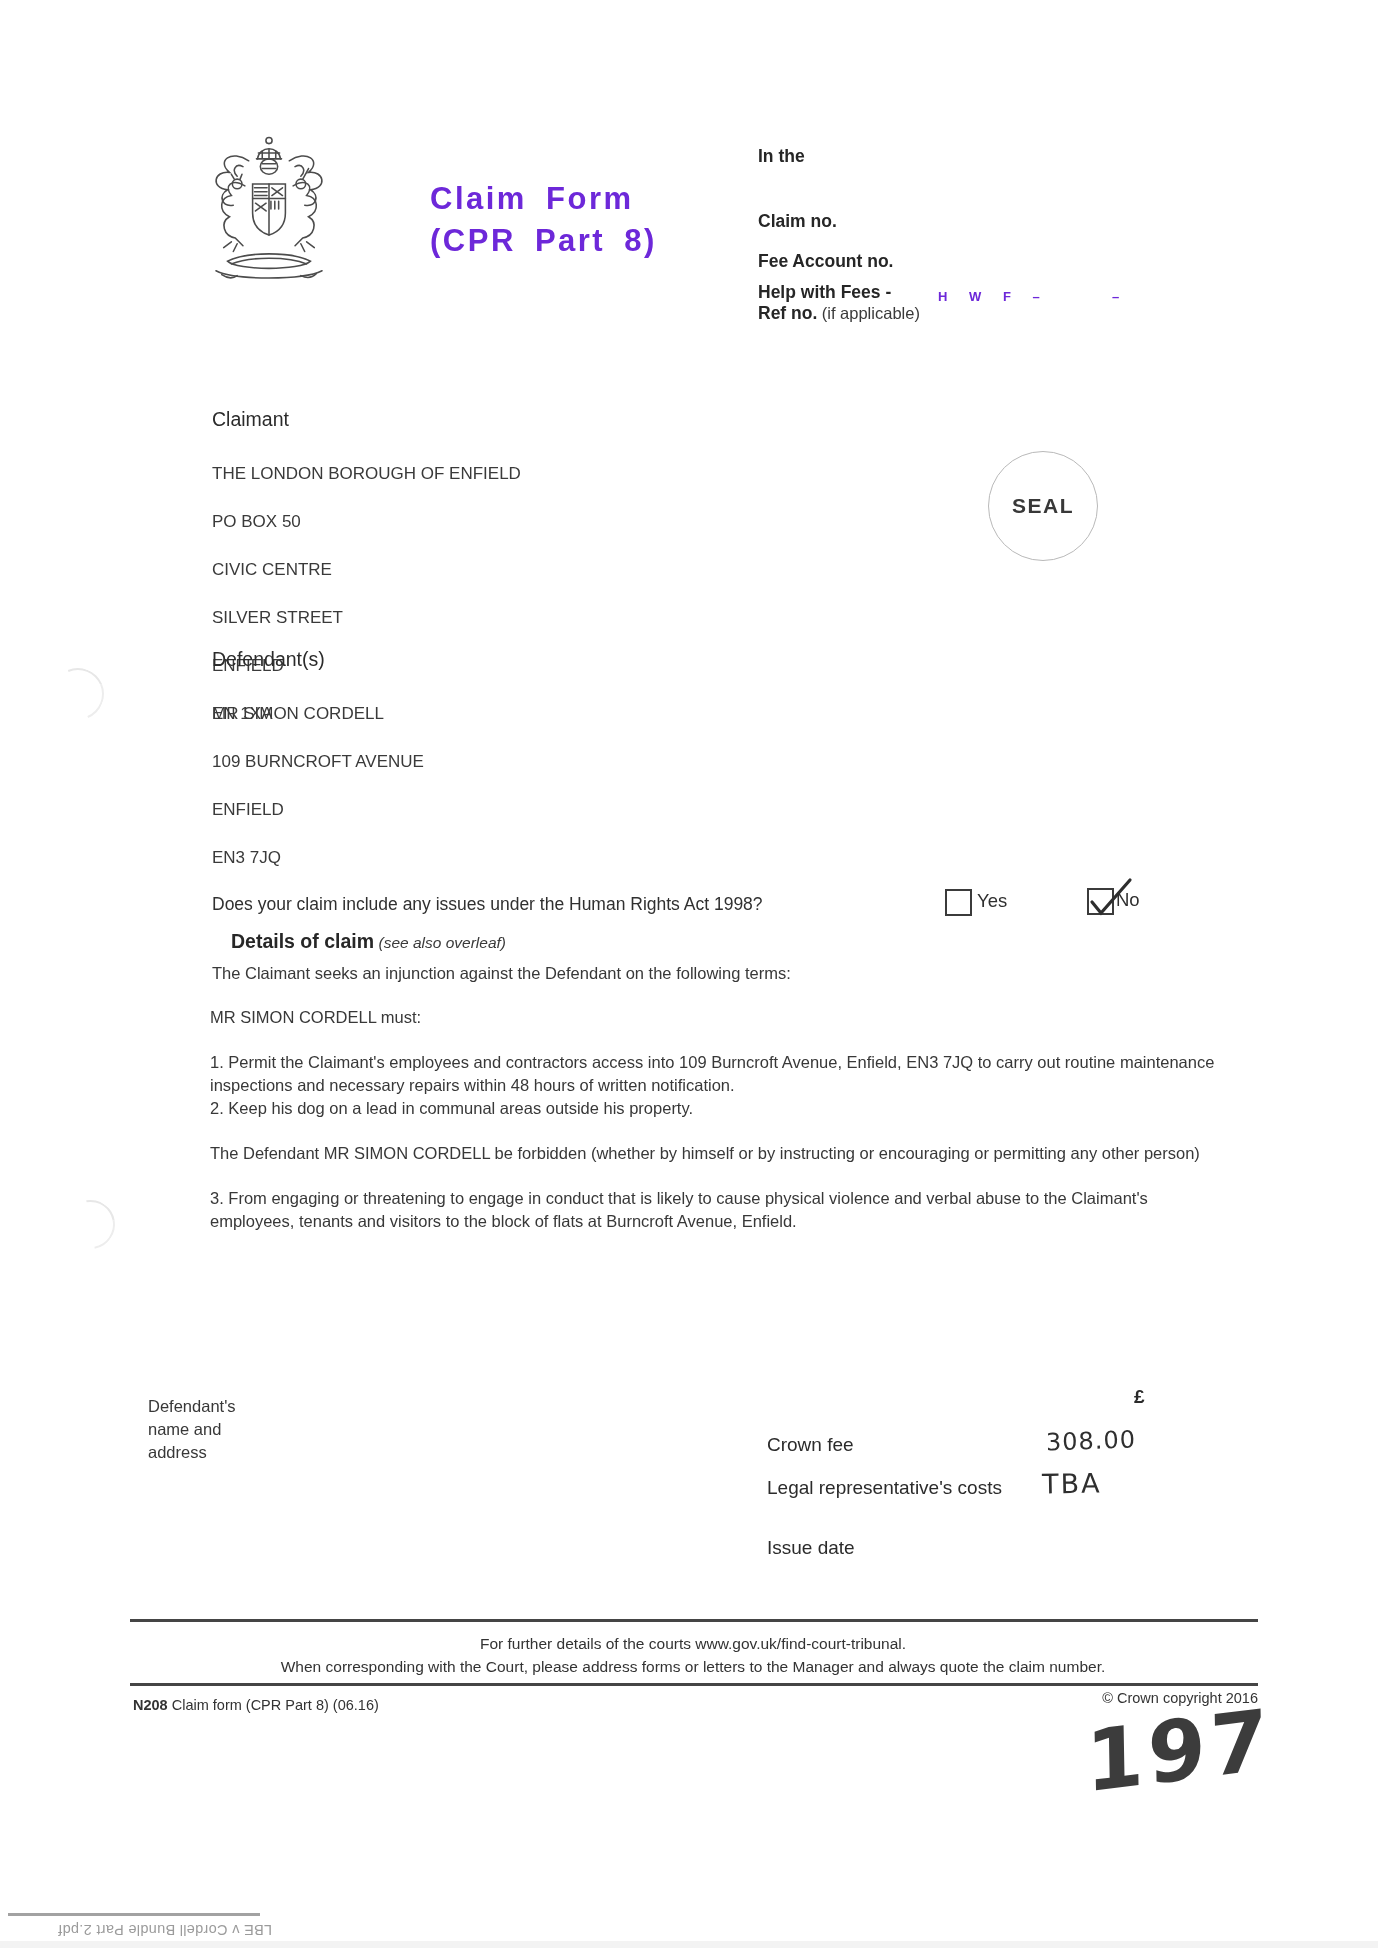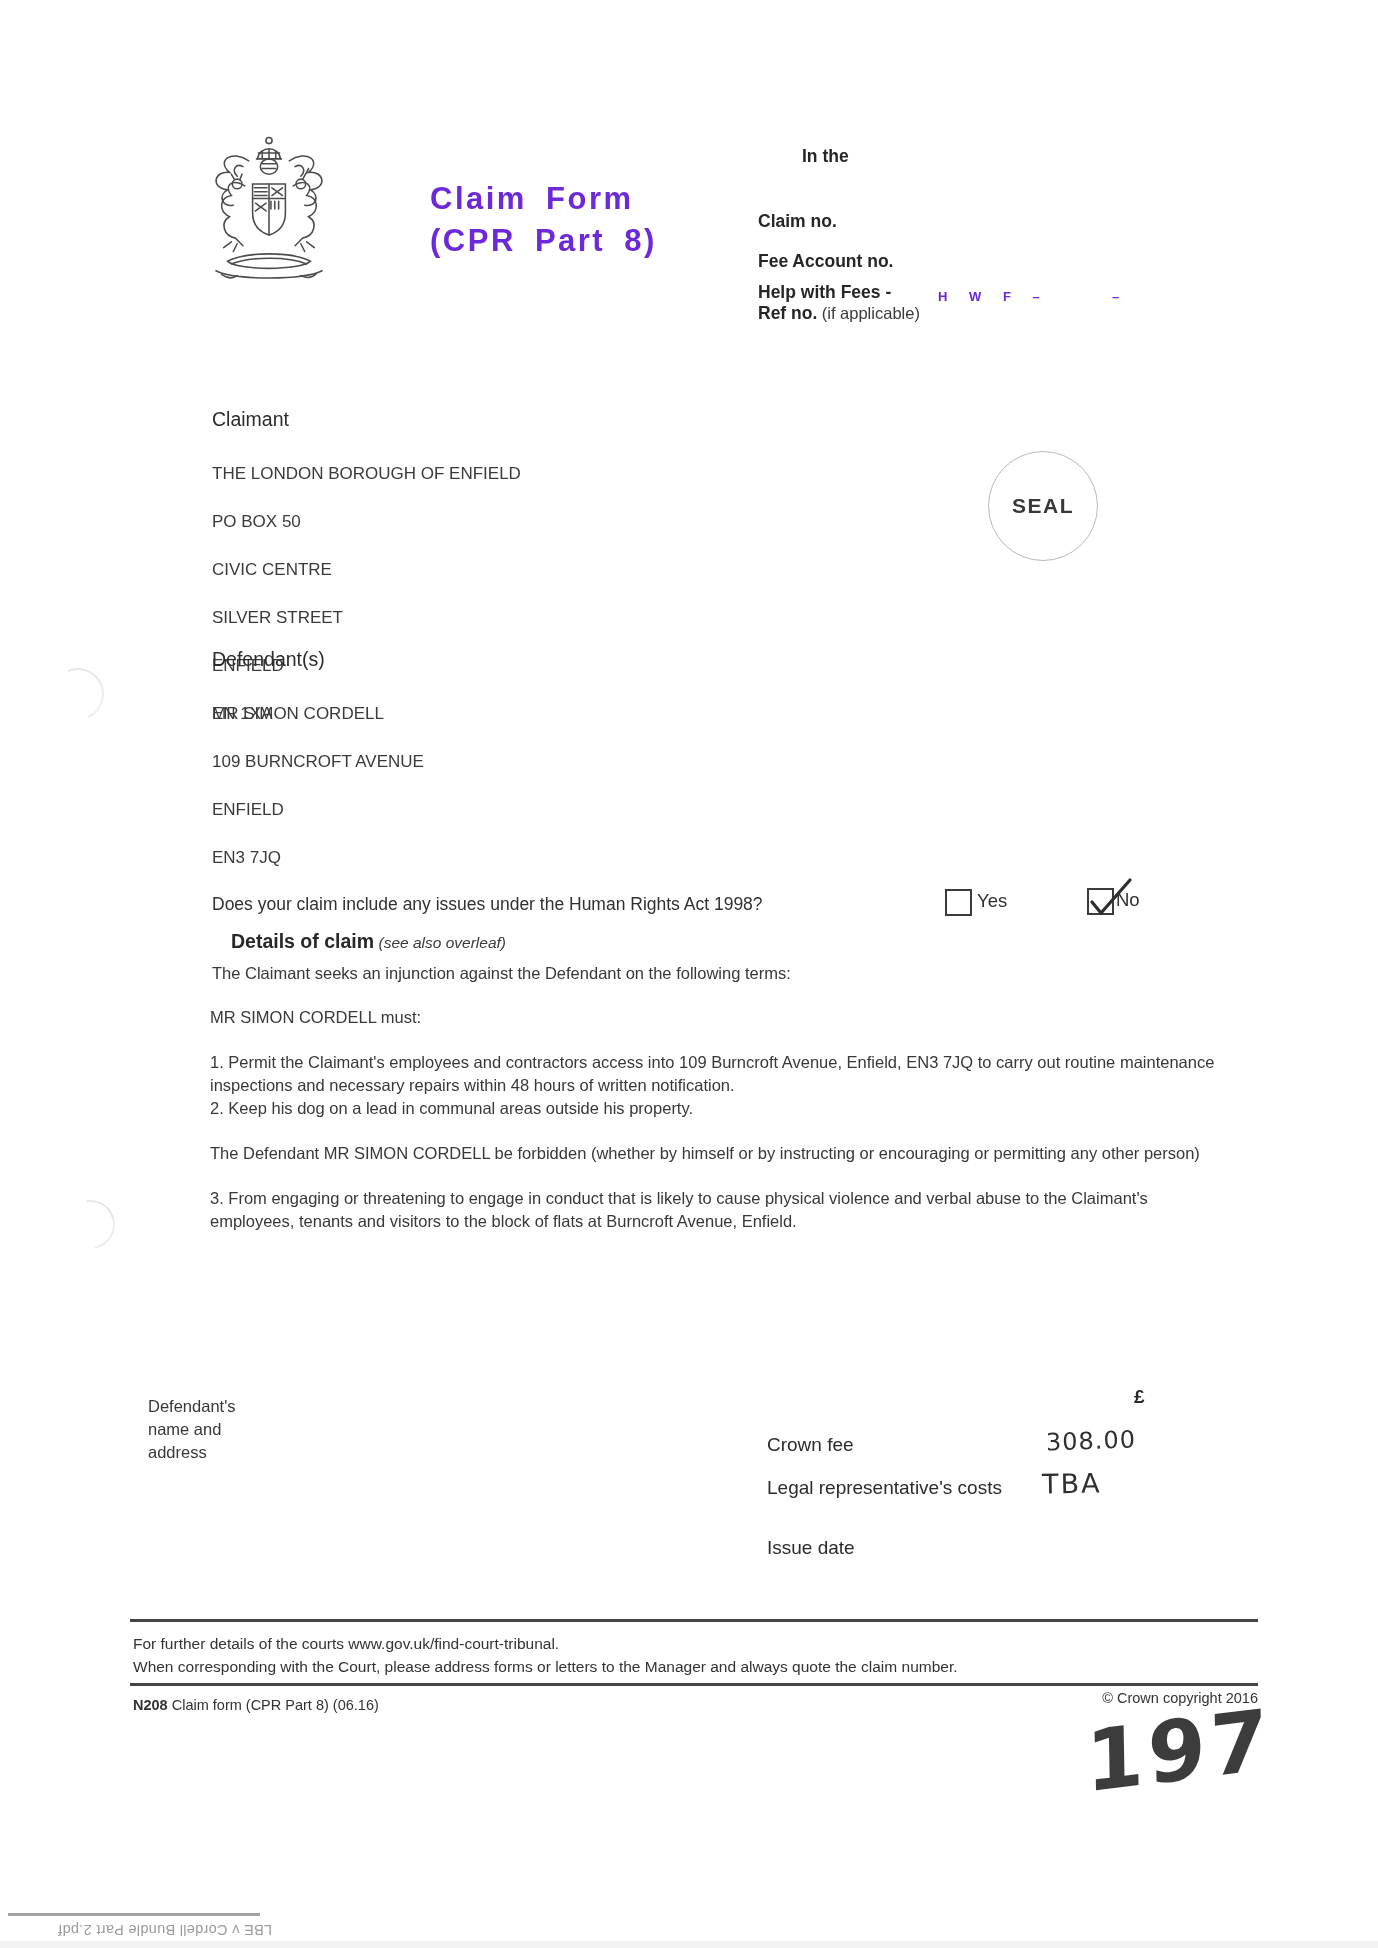--- a/index.html
+++ b/index.html
@@ -91,21 +91,21 @@
       <path d="M30 148 C50 158 120 158 140 148"></path>
       <path d="M36 152 c6 4 12 4 16 1 M118 153 c6 3 12 2 16 -2"></path>
     </svg>
   </div>
 
   <div class="abs doc-title" style="left:430px;top:178px;">
     <div>Claim Form</div>
     <div>(CPR Part 8)</div>
   </div>
 
-  <div class="abs hdr-label" style="left:758px;top:146px;margin-left:44px;">In the</div>
+  <div class="abs hdr-label" style="left:758px;top:146px;">In the</div>
   <div class="abs hdr-label" style="left:758px;top:211px;">Claim no.</div>
   <div class="abs hdr-label" style="left:758px;top:251px;">Fee Account no.</div>
   <div class="abs hdr-label" style="left:758px;top:282px;">Help with Fees -</div>
   <div class="abs" style="left:758px;top:303px;">
     <span class="hdr-label">Ref no.</span>
     <span class="hdr-note">(if applicable)</span>
   </div>
   <div class="abs hwf-value" style="left:938px;top:289px;">H W F –</div>
   <div class="abs hwf-value" style="left:1112px;top:289px;">–</div>
 
@@ -166,21 +166,21 @@
   <div class="abs fee-label" style="left:767px;top:1434px;">Crown fee</div>
   <div class="abs hand hand-fee" style="left:1046px;top:1427px;">308.00</div>
 
   <div class="abs fee-label" style="left:767px;top:1477px;">Legal representative's costs</div>
   <div class="abs hand hand-tba" style="left:1042px;top:1468px;">TBA</div>
 
   <div class="abs fee-label" style="left:767px;top:1537px;">Issue date</div>
   <div class="abs fee-label" style="left:1046px;top:1537px;"></div>
 
   <div class="abs rule" style="left:130px;top:1619px;width:1128px;"></div>
-  <div class="abs foot-text" style="left:133px;top:1632px;width:1120px;">
+  <div class="abs foot-text" style="left:133px;top:1632px;width:1120px;text-align:center;">
     <div>For further details of the courts www.gov.uk/find-court-tribunal.</div>
     <div>When corresponding with the Court, please address forms or letters to the Manager and always quote the claim number.</div>
   </div>
   <div class="abs rule" style="left:130px;top:1683px;width:1128px;"></div>
 
   <div class="abs foot-small" style="left:133px;top:1697px;">
     <span style="font-weight:700;">N208</span><span> Claim form (CPR Part 8) (06.16)</span>
   </div>
   <div class="abs foot-small" style="left:1058px;top:1690px;width:200px;text-align:right;">© Crown copyright 2016</div>
 

